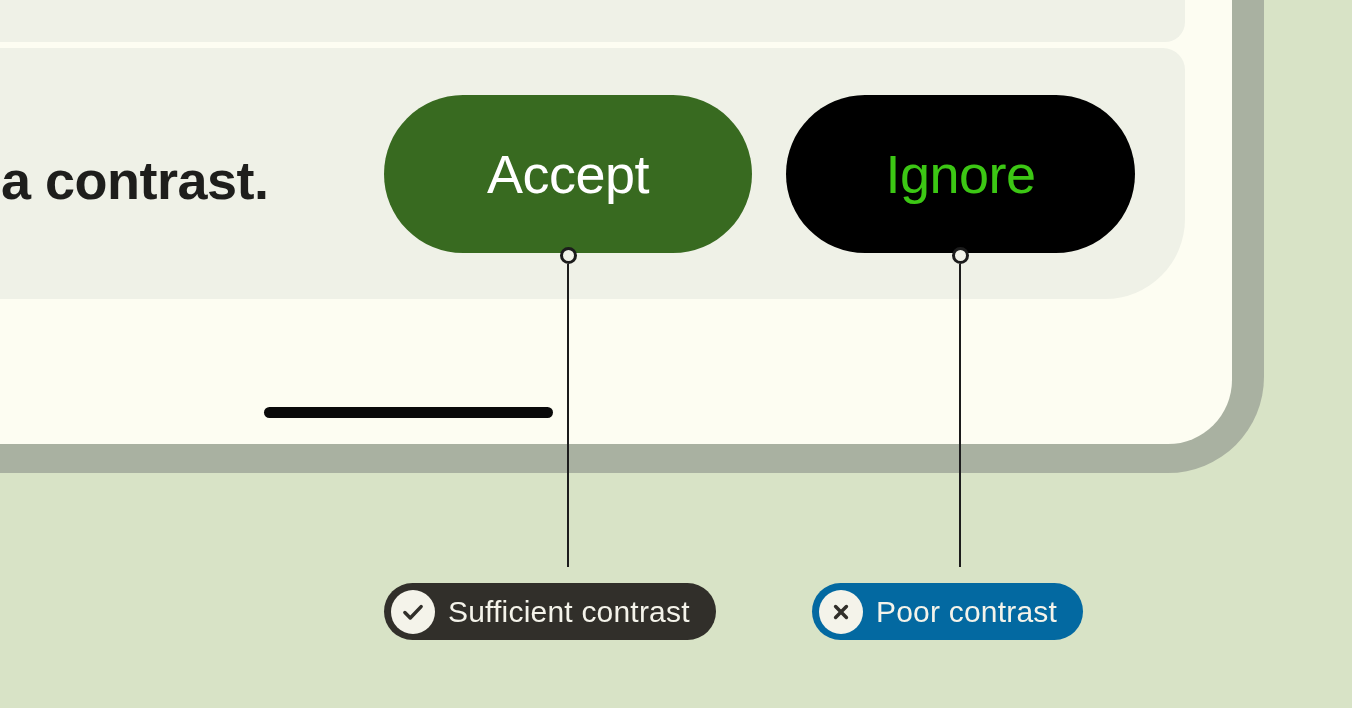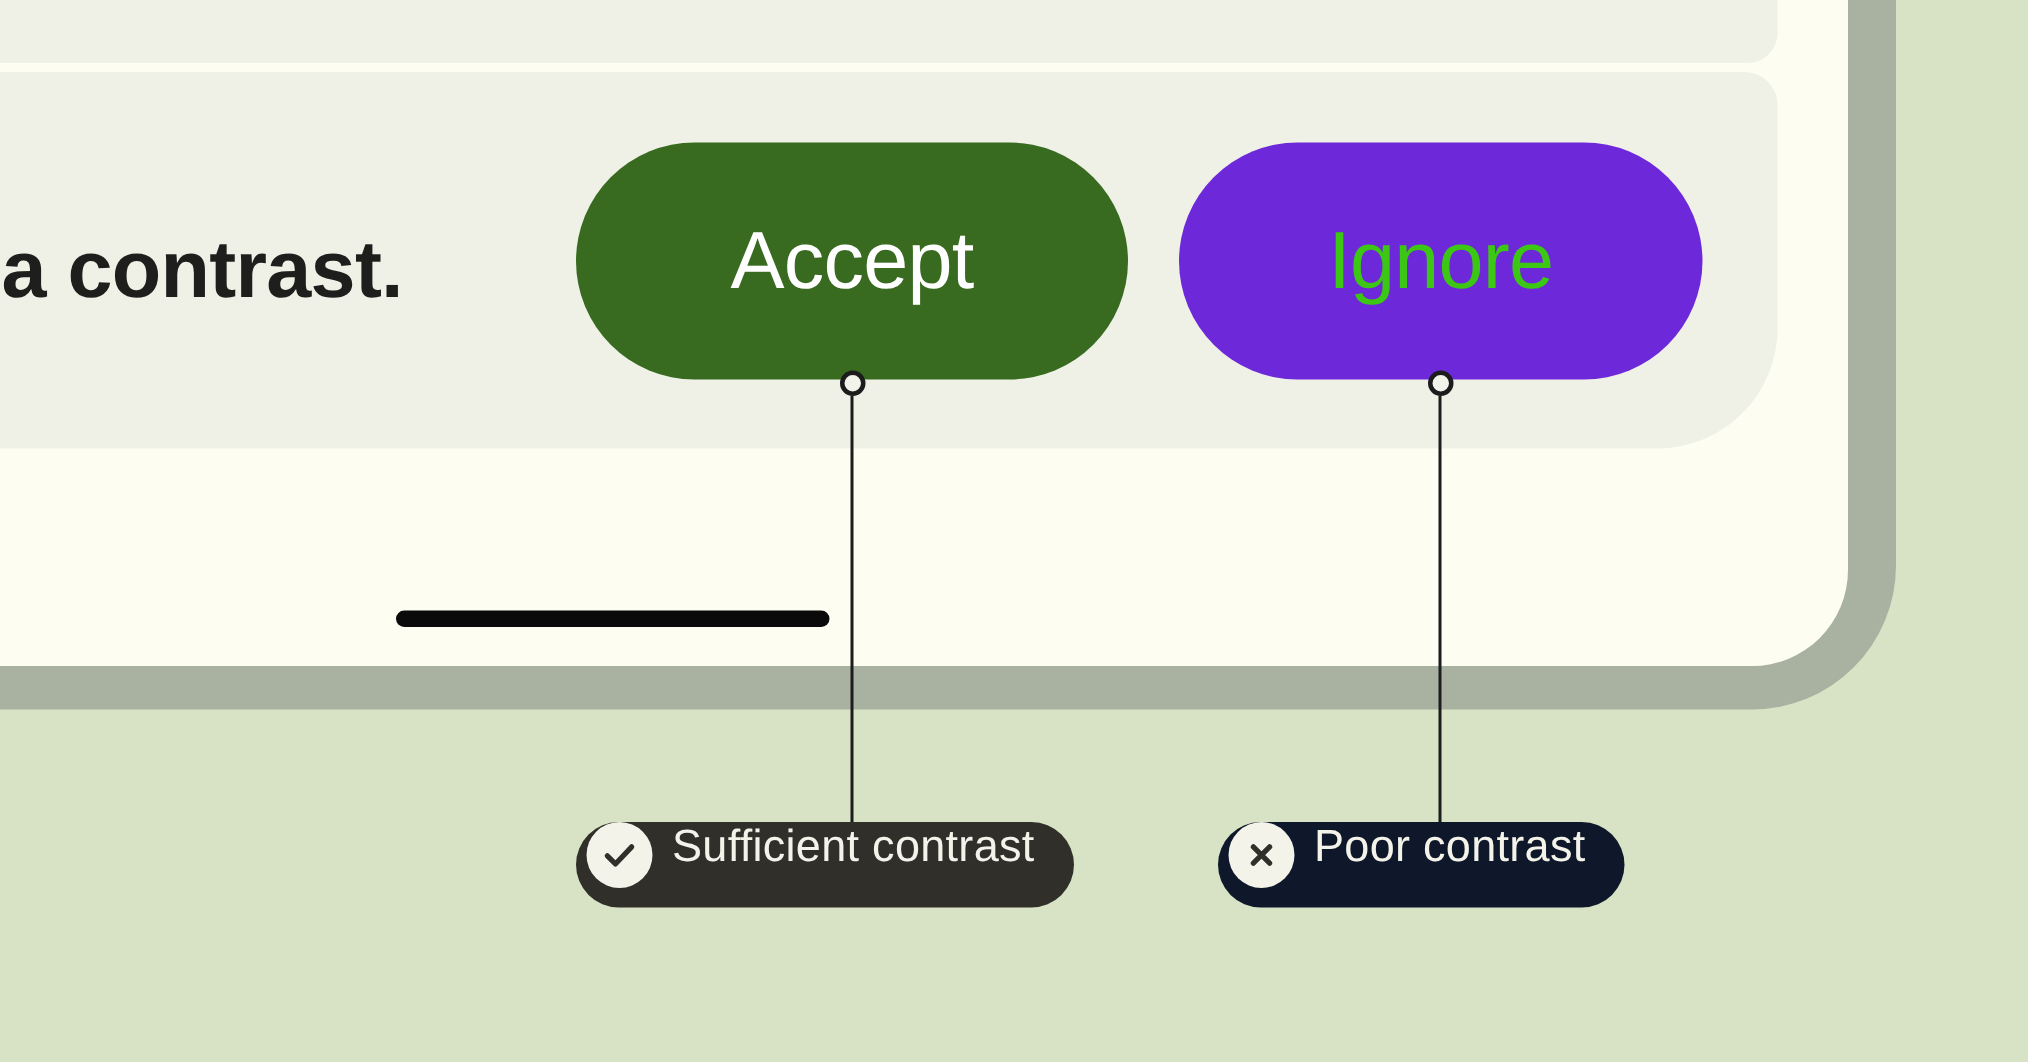--- a/index.html
+++ b/index.html
@@ -77,24 +77,24 @@
   .dot-accept { left: 560px; }
   .dot-ignore { left: 952px; }
   .leader {
     width: 2px; top: 264px; height: 303px;
   }
   .leader-accept { left: 567px; }
   .leader-ignore { left: 959px; }
 
   
   .callout {
-    top: 548px; height: 57px;
+    top: 583px; height: 57px;
     border-radius: 28.5px;
     display: flex;
-    align-items: flex-start;
+    align-items: center;
     gap: 13px;
     padding: 0 26px 0 7px;
     white-space: nowrap;
   }
   .callout-sufficient { left: 384px; }
   .callout-poor { left: 812px; }
   .badge {
     width: 44px; height: 44px;
     border-radius: 50%;
     display: flex;
@@ -118,41 +118,41 @@
   <div class="abs device-screen" style="background-color: rgb(253, 253, 242);"></div>
 
   <div class="abs card-top" style="background-color: rgb(239, 241, 231);"></div>
   <div class="abs card-main" style="background-color: rgb(239, 241, 231);"></div>
 
   <div class="abs snippet" style="color: rgb(30, 30, 28);">a contrast.</div>
 
   <button class="abs pill-btn btn-accept" style="background-color: rgb(56, 106, 32); color: rgb(255, 255, 255);">
     <span>Accept</span>
   </button>
-  <button class="abs pill-btn btn-ignore" style="background-color: #6d28d9; color: rgb(60, 199, 20);">
+  <button class="abs pill-btn btn-ignore" style="background-color: #000000; color: rgb(60, 199, 20);">
     <span>Ignore</span>
   </button>
 
   <div class="abs nav-handle" style="background-color: rgb(10, 10, 10);"></div>
 
   <div class="abs dot dot-accept" style="background-color: rgb(242, 243, 234); color: rgb(28, 28, 28);"></div>
   <div class="abs leader leader-accept" style="background-color: rgb(28, 28, 28);"></div>
   <div class="abs dot dot-ignore" style="background-color: rgb(242, 243, 234); color: rgb(28, 28, 28);"></div>
   <div class="abs leader leader-ignore" style="background-color: rgb(28, 28, 28);"></div>
 
   <div class="abs callout callout-sufficient" style="background-color: rgb(49, 47, 42);">
     <span class="badge" style="background-color: rgb(244, 243, 234); color: rgb(49, 47, 42);">
       <svg width="26" height="26" viewBox="0 0 24 24" fill="none" stroke="currentColor" stroke-width="3.2" stroke-linecap="round" stroke-linejoin="round">
         <path d="M4.5 12.5 L9.5 17.5 L19.5 7"></path>
       </svg>
     </span>
     <span class="callout-label" style="color: rgb(244, 243, 234);">Sufficient contrast</span>
   </div>
 
-  <div class="abs callout callout-poor" style="background-color: #0f172a;">
+  <div class="abs callout callout-poor" style="background-color: #0369a1;">
     <span class="badge" style="background-color: rgb(244, 243, 234); color: rgb(49, 47, 42);">
       <svg width="26" height="26" viewBox="0 0 24 24" fill="none" stroke="currentColor" stroke-width="3.2" stroke-linecap="round" stroke-linejoin="round">
         <path d="M7 7 L17 17 M17 7 L7 17"></path>
       </svg>
     </span>
     <span class="callout-label" style="color: rgb(244, 243, 234);">Poor contrast</span>
   </div>
 
 </div>
 

